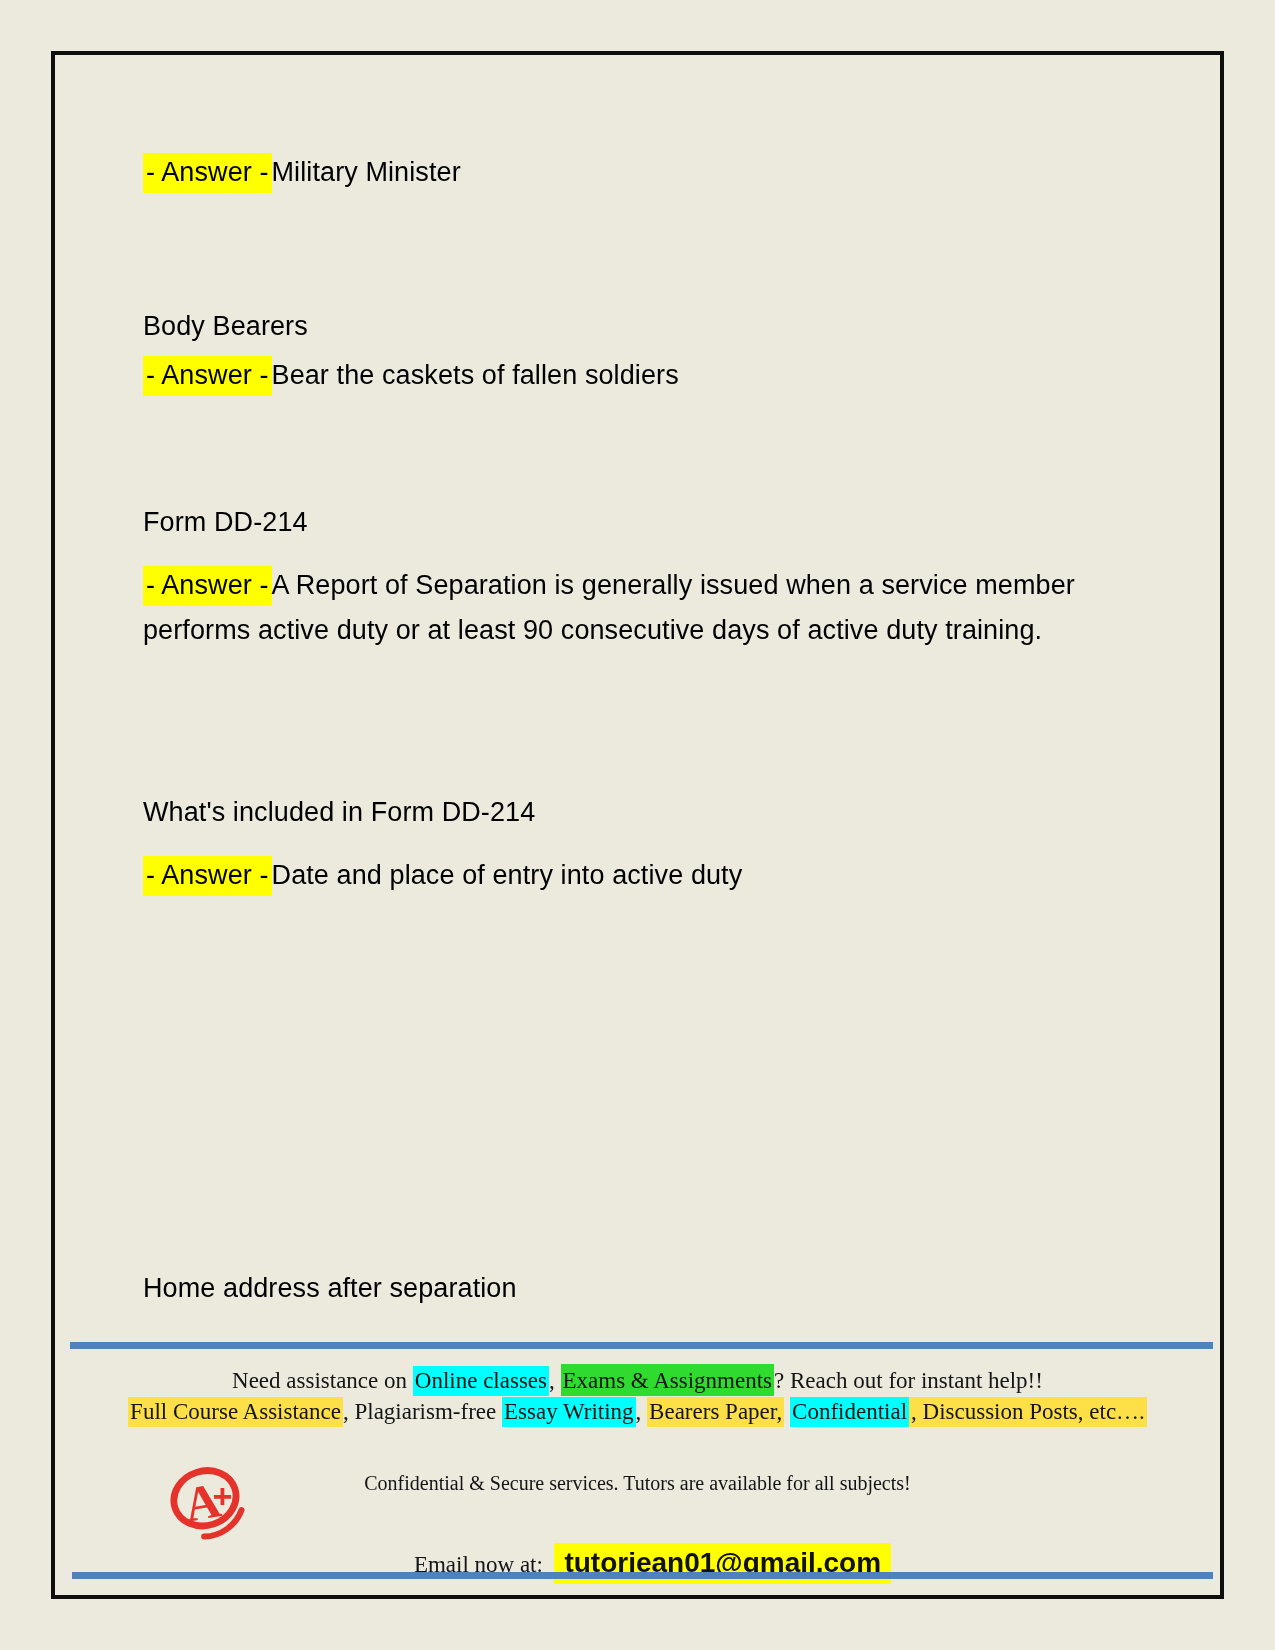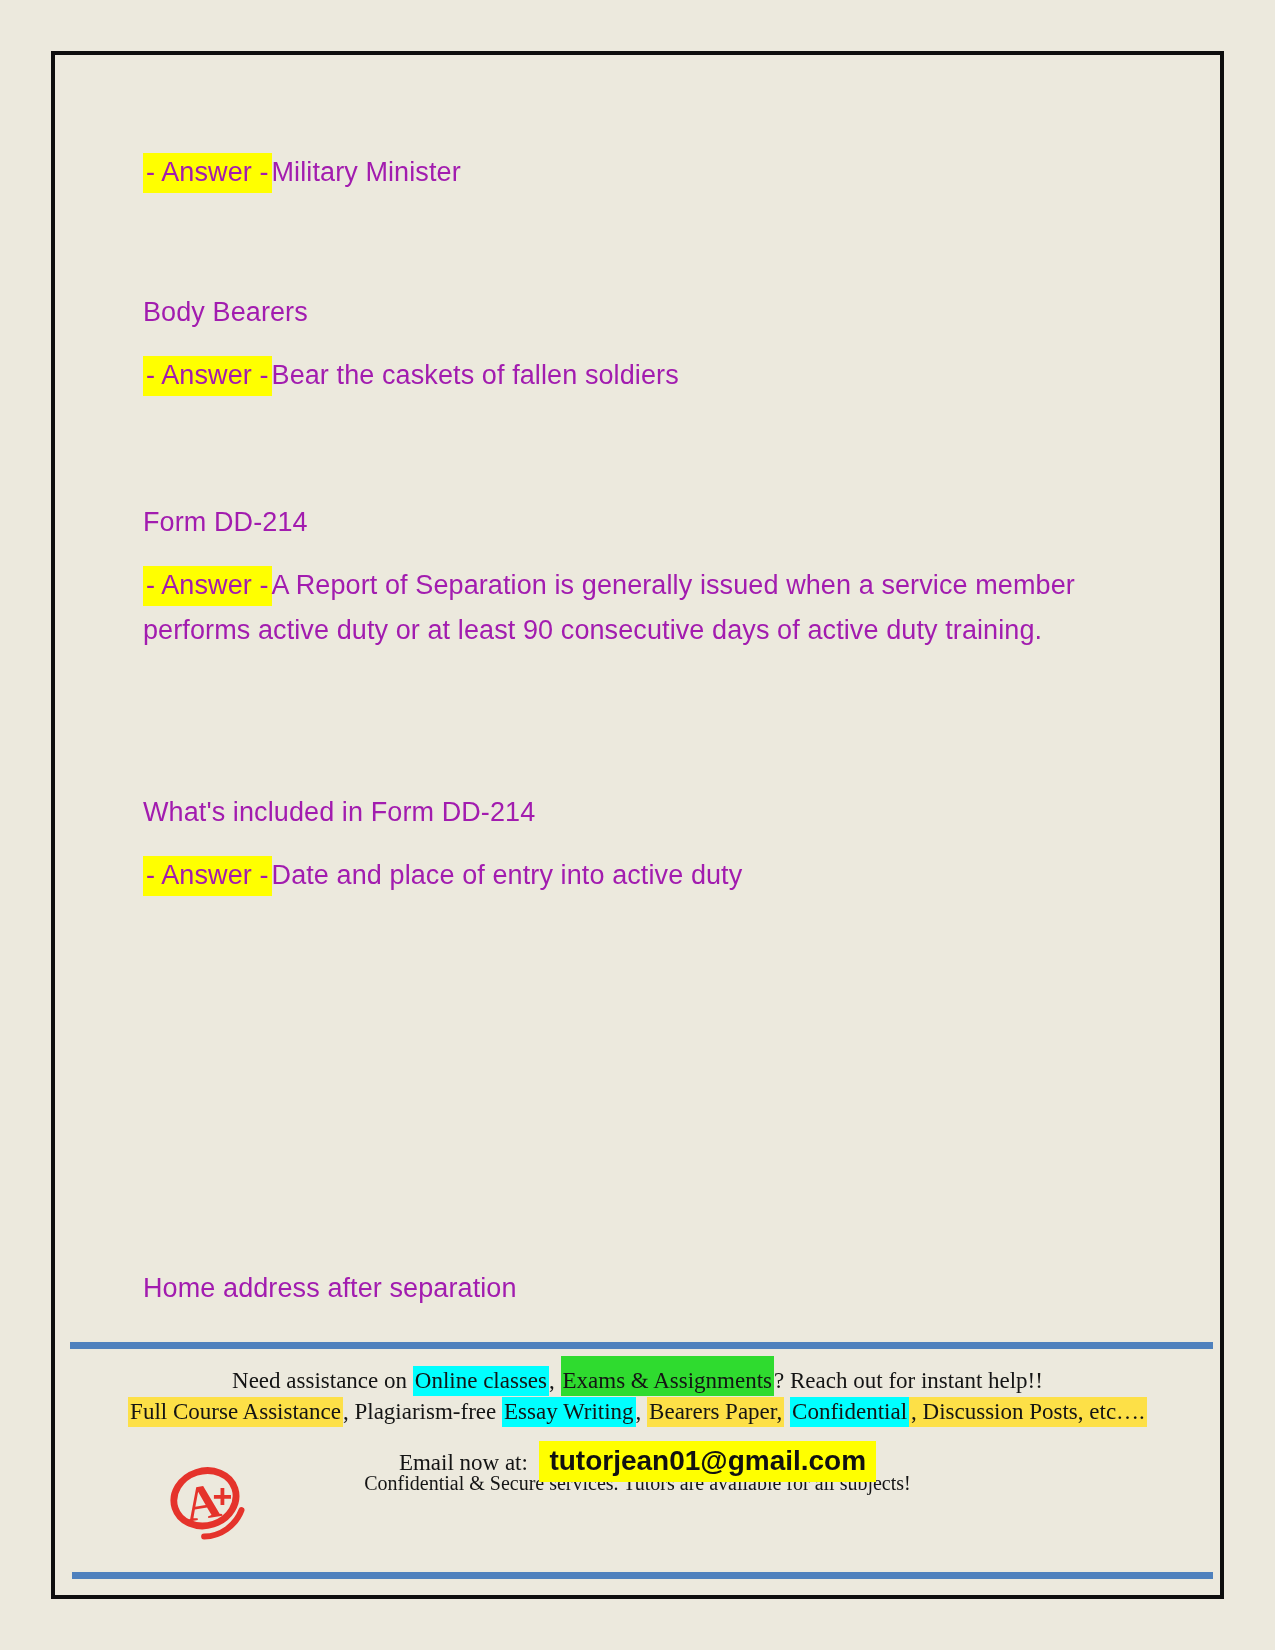--- a/index.html
+++ b/index.html
@@ -19,27 +19,27 @@
     left: 51px; top: 51px;
     width: 1165px; height: 1540px;
     border: 4px solid #0e0e0e;
   }
   .qtext, .ans {
     position: absolute;
     left: 143px;
     margin: 0;
     font-size: 27px;
     line-height: 45px;
-    color: #a21caf;
+    color: #000000;
     letter-spacing: 0.1px;
   }
   .ans { max-width: 970px; }
   .hl-y  { background: #FFFF00; padding: 4px 3px 6px 3px; }
   .hl-cy { background: #00FFFF; padding: 2px 2px 3px 2px; margin-top: 8px; }
-  .hl-gr { background: #2FDB2F; padding: 12px 2px 3px 2px; }
+  .hl-gr { background: #2FDB2F; padding: 4px 2px 3px 2px; }
   .hl-y2 { background: #fde047; padding: 2px 2px 3px 2px; }
   .divider {
     position: absolute;
     height: 7px;
     background: #4F81BD;
   }
   .divider.top-rule    { left: 70px;  top: 1342px; width: 1143px; }
   .divider.bottom-rule { left: 72px;  top: 1572px; width: 1141px; }
   .footer-line {
     position: absolute;
@@ -48,21 +48,21 @@
     margin: 0;
     text-align: center;
     font-family: "Liberation Serif", serif;
     font-size: 23px;
     line-height: 30px;
     color: #141414;
   }
   .footer-line.promo1 { top: 1366px; }
   .footer-line.promo2 { top: 1397px; }
   .footer-line.confidential { top: 1468px; font-size: 20px; }
-  .footer-line.email-row { top: 1446px; }
+  .footer-line.email-row { top: 1548px; margin-left: 15px; }
   .email-addr {
     font-family: "Liberation Sans", sans-serif;
     font-weight: bold;
     font-size: 28px;
     background: #FFFF00;
     padding: 4px 10px 6px 10px;
     color: #111;
   }
   .logo {
     position: absolute;
@@ -72,21 +72,21 @@
 </style>
 </head>
 <body>
 
 <div class="page">
 
   <div class="frame"></div>
 
   <p class="ans" style="top:150px"><span class="hl-y">- Answer -</span><span>Military Minister</span></p>
 
-  <p class="qtext" style="top:290px">Body Bearers</p>
+  <p class="qtext" style="top:304px">Body Bearers</p>
   <p class="ans" style="top:353px"><span class="hl-y">- Answer -</span><span>Bear the caskets of fallen soldiers</span></p>
 
   <p class="qtext" style="top:500px">Form DD-214</p>
   <p class="ans" style="top:563px"><span class="hl-y">- Answer -</span><span>A Report of Separation is generally issued when a service member performs active duty or at least 90 consecutive days of active duty training.</span></p>
 
   <p class="qtext" style="top:790px">What's included in Form DD-214</p>
   <p class="ans" style="top:853px"><span class="hl-y">- Answer -</span><span>Date and place of entry into active duty</span></p>
 
 
 

